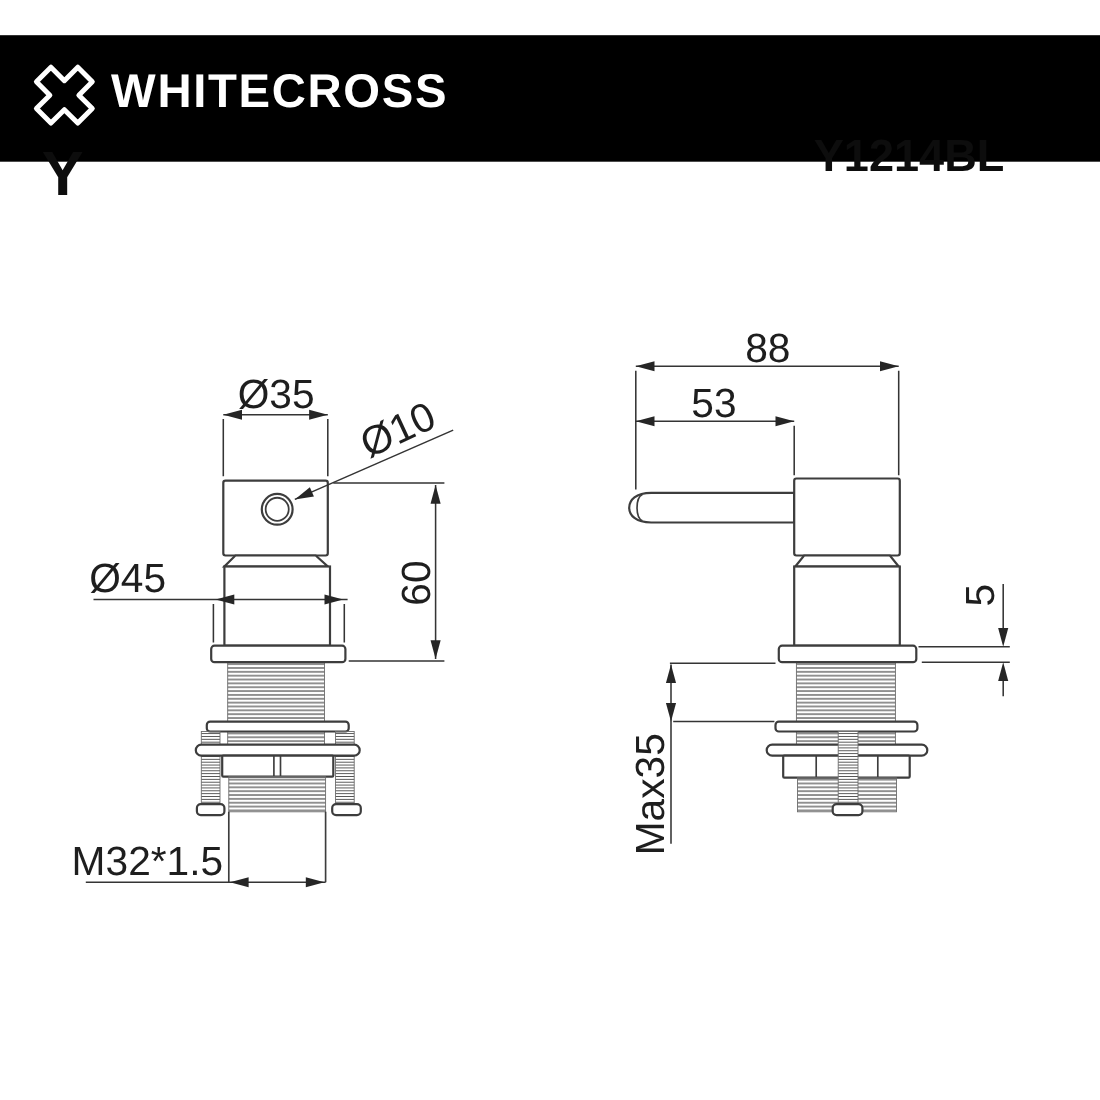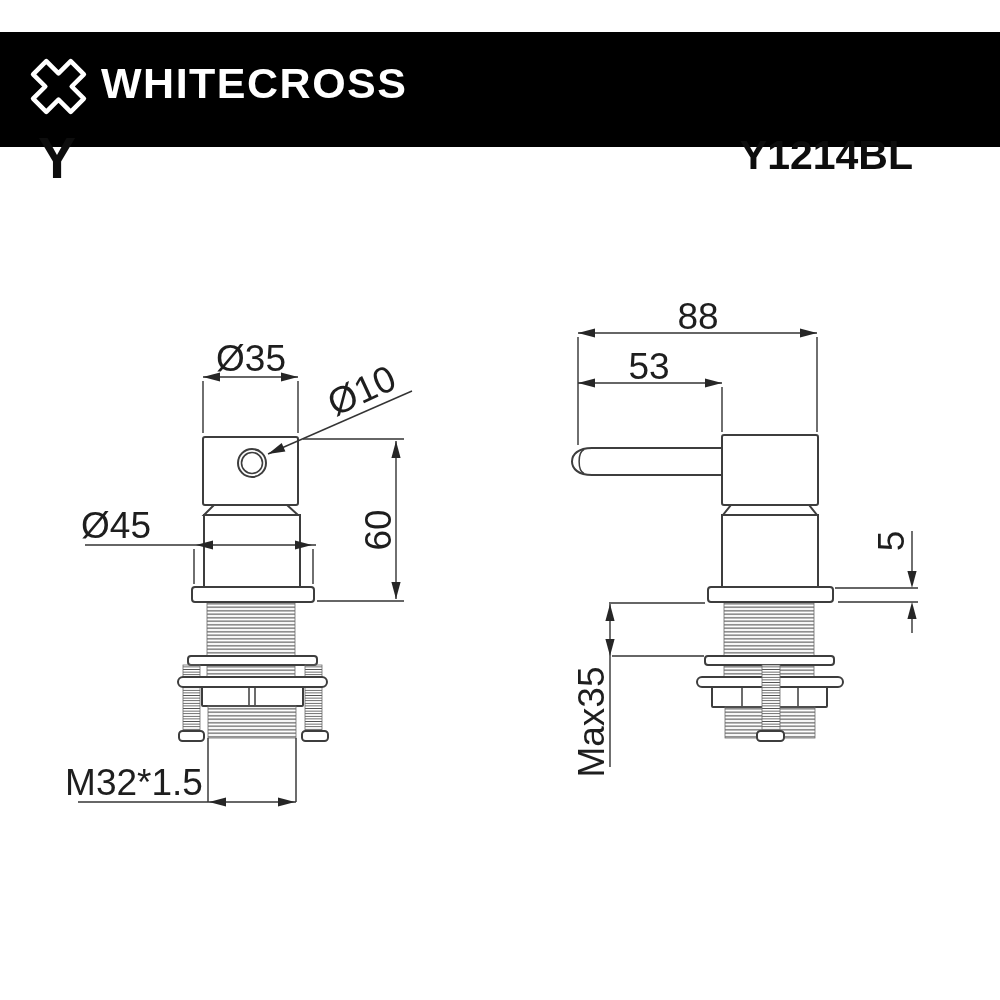--- a/index.html
+++ b/index.html
@@ -13,21 +13,21 @@
   .logo{position:absolute;left:27px;top:23px;width:63px;height:63px;}
   .brand{
     position:absolute;left:101px;top:30px;color:#ffffff;font-size:43px;
     font-weight:700;letter-spacing:1.5px;line-height:1;
   }
   .series{
     position:absolute;left:38px;top:130px;color:#0d0d0d;font-size:57px;
     font-weight:700;line-height:1;
   }
   .model{
-    position:absolute;left:600px;top:135px;width:313px;text-align:right;
+    position:absolute;left:600px;top:121px;width:313px;text-align:right;
     color:#0d0d0d;font-size:41px;font-weight:700;line-height:1;
   }
   .drawing{position:absolute;left:0;top:130px;width:1000px;height:740px;}
   .outline{fill:#ffffff;stroke:#3d3d3d;stroke-width:2;}
   .thin{fill:none;stroke:#3d3d3d;stroke-width:1.5;}
   .dimline{fill:none;stroke:#343434;stroke-width:1.4;}
   .arrow{fill:#262626;stroke:none;}
   .dimtext{fill:#1e1e1e;font-family:"Liberation Sans",sans-serif;font-size:37px;}
   .threadblock{stroke:#6a6a6a;stroke-width:0.8;}
 </style>

